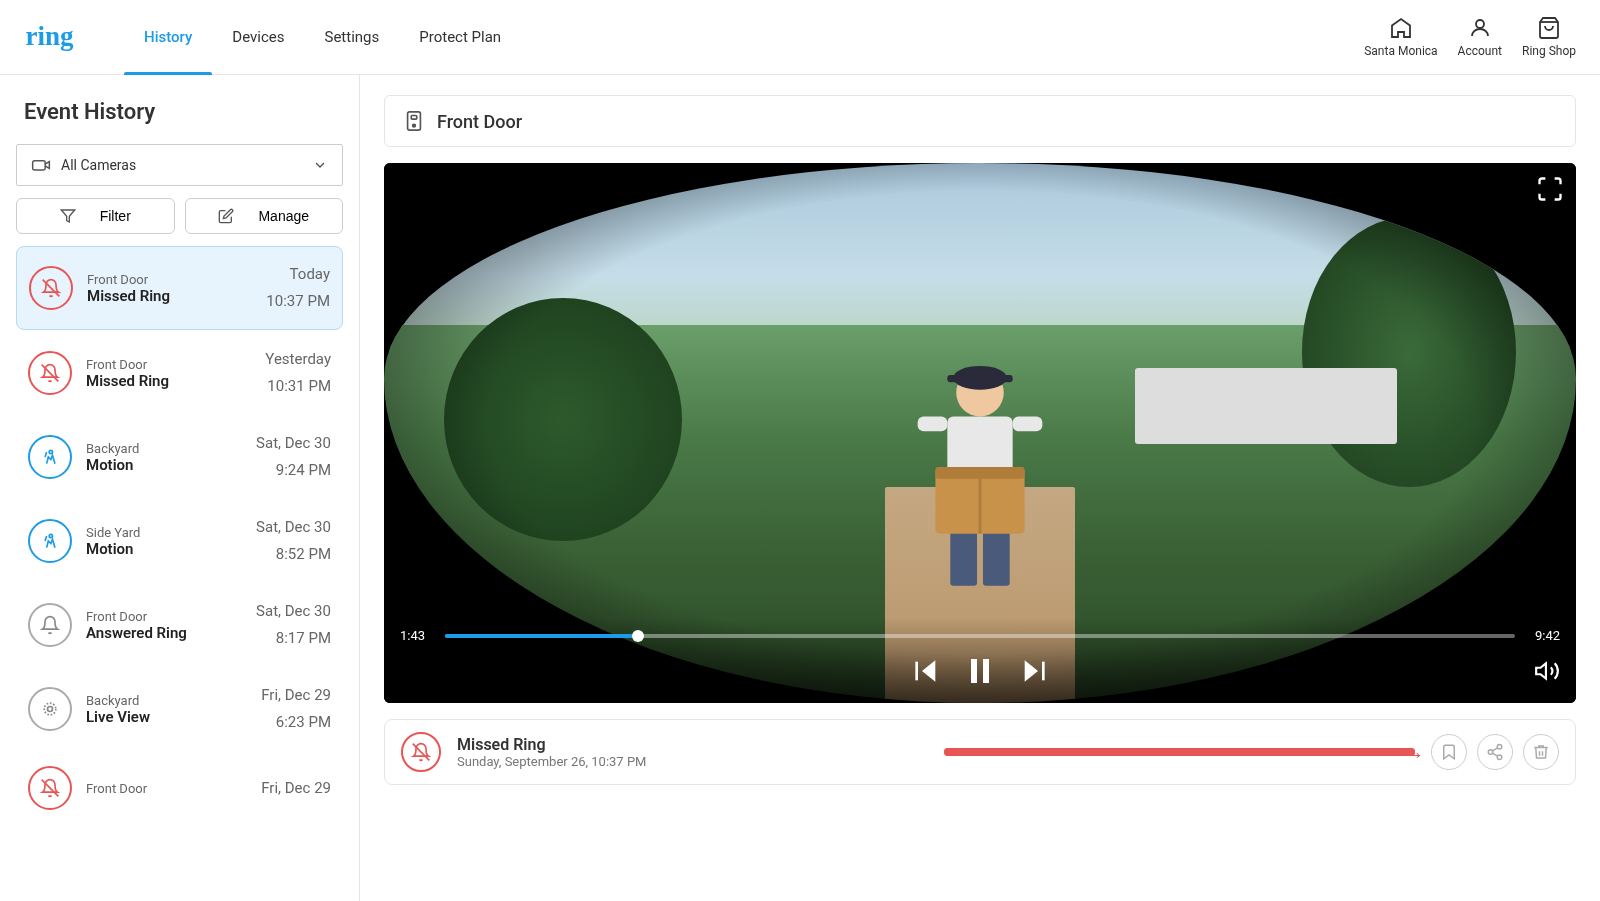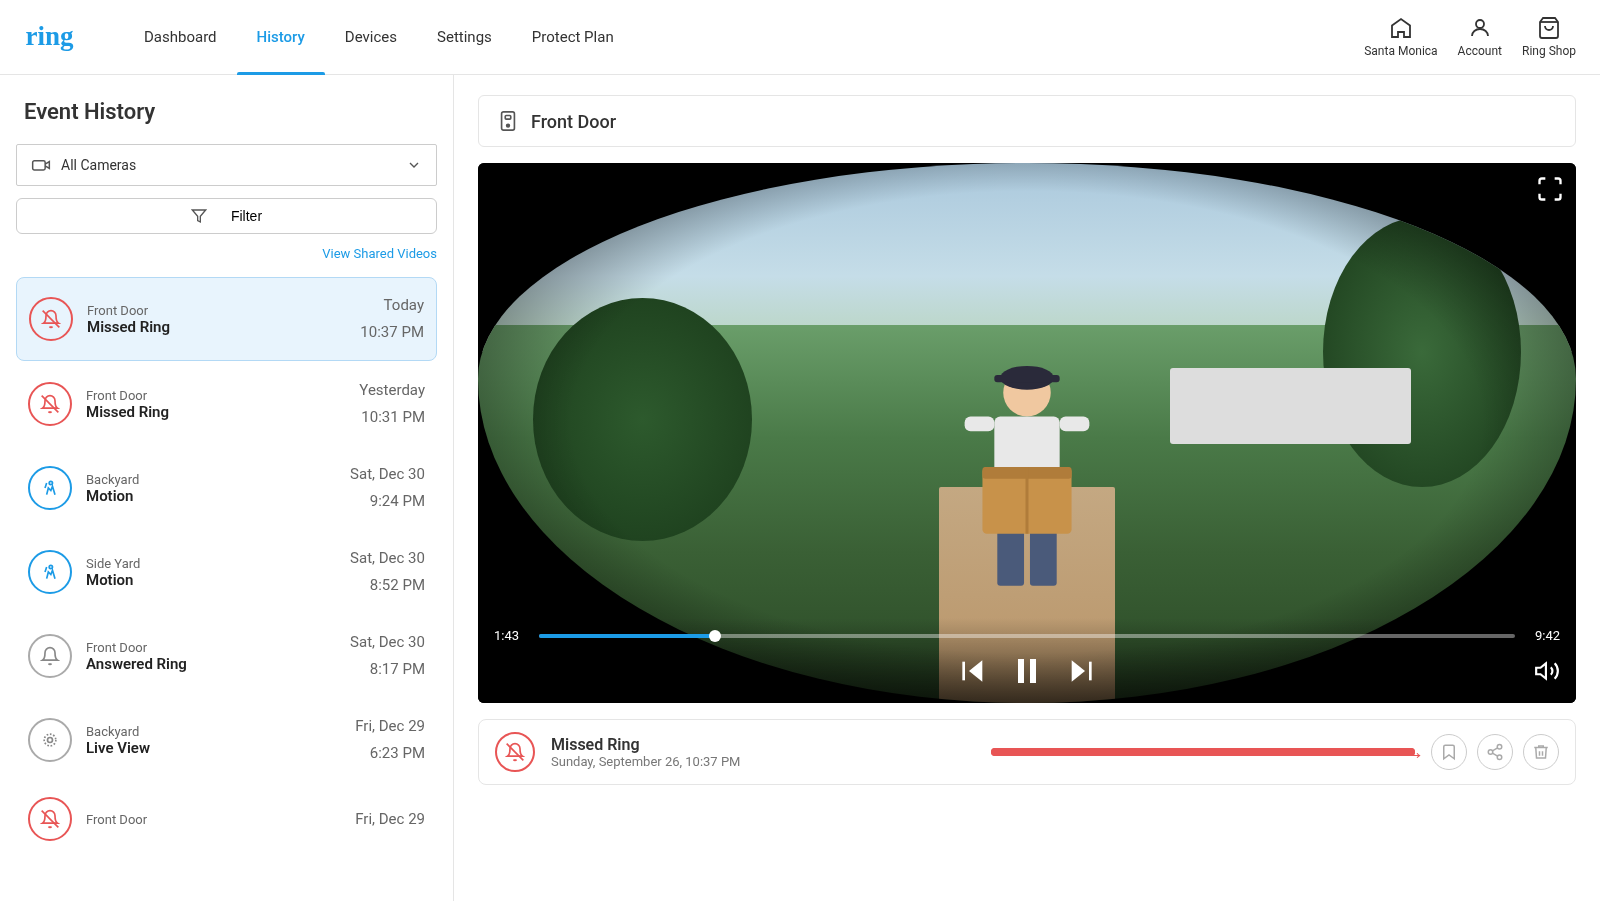--- a/index.html
+++ b/index.html
@@ -28,21 +28,21 @@
     .header-btn {
       display: flex; flex-direction: column; align-items: center; cursor: pointer;
       font-size: 12px; color: #333; gap: 4px;
     }
     .header-btn svg { width: 24px; height: 24px; }
 
     
     .main-layout { display: flex; height: calc(901px - 75px); }
 
     
-    .sidebar { width: 454px; border-right: 1px solid #e5e5e5; padding: 24px 16px; overflow-y: auto; flex-shrink: 0; }
+    .sidebar { width: 360px; border-right: 1px solid #e5e5e5; padding: 24px 16px; overflow-y: auto; flex-shrink: 0; }
     .sidebar-title { font-size: 22px; font-weight: 600; margin-bottom: 20px; padding-left: 8px; }
 
     .camera-select {
       display: flex; align-items: center; justify-content: space-between;
       border: 1px solid #ccc; border-radius: 2px; padding: 10px 14px;
       margin-bottom: 12px; cursor: pointer; font-size: 14px;
     }
     .camera-select-left { display: flex; align-items: center; gap: 10px; }
 
     .filter-row { display: flex; gap: 10px; margin-bottom: 12px; }
@@ -125,21 +125,20 @@
 </head>
 <body>
 
 <header class="header">
   <div class="logo">
     <svg viewBox="0 0 80 45" fill="none" xmlns="http://www.w3.org/2000/svg">
       <text x="2" y="36" font-family="Georgia, serif" font-size="36" font-weight="bold" fill="#1c9be6">ring</text>
     </svg>
   </div>
   <nav class="nav">
-    <a class="nav-item">Dashboard</a>
     <a class="nav-item active">History</a>
     <a class="nav-item">Devices</a>
     <a class="nav-item">Settings</a>
     <a class="nav-item">Protect Plan</a>
   </nav>
   <div class="header-right">
     <div class="header-btn">
       <svg viewBox="0 0 24 24" fill="none" stroke="#333" stroke-width="1.8">
         <path d="M3 9.5L12 3l9 6.5V21H15v-5h-6v5H3V9.5z"></path>
       </svg>
@@ -181,23 +180,29 @@
       </svg>
     </div>
 
     <div class="filter-row">
       <button class="filter-btn">
         <svg width="16" height="16" viewBox="0 0 24 24" fill="none" stroke="#555" stroke-width="2">
           <polygon points="22 3 2 3 10 12.46 10 19 14 21 14 12.46 22 3"></polygon>
         </svg>
         <span>Filter</span>
       </button>
-    </div>
-
-    <div class="view-shared">View Shared Videos</div>
+      <button class="manage-btn">
+        <svg width="16" height="16" viewBox="0 0 24 24" fill="none" stroke="#555" stroke-width="2">
+          <path d="M11 4H4a2 2 0 00-2 2v14a2 2 0 002 2h14a2 2 0 002-2v-7"></path>
+            <path d="M18.5 2.5a2.121 2.121 0 013 3L12 15l-4 1 1-4 9.5-9.5z"></path>
+        </svg>
+        <span>Manage</span>
+      </button>
+    </div>
+
 
     <div>
 
       <div class="event-item active">
         <div class="event-icon red">
           <svg width="20" height="20" viewBox="0 0 24 24" fill="none" stroke="#e85555" stroke-width="2">
             <path d="M18 8A6 6 0 006 8c0 7-3 9-3 9h18s-3-2-3-9"></path>
               <path d="M13.73 21a2 2 0 01-3.46 0"></path>
             <line x1="2" y1="2" x2="22" y2="22" stroke="#e85555"></line>
           </svg>

